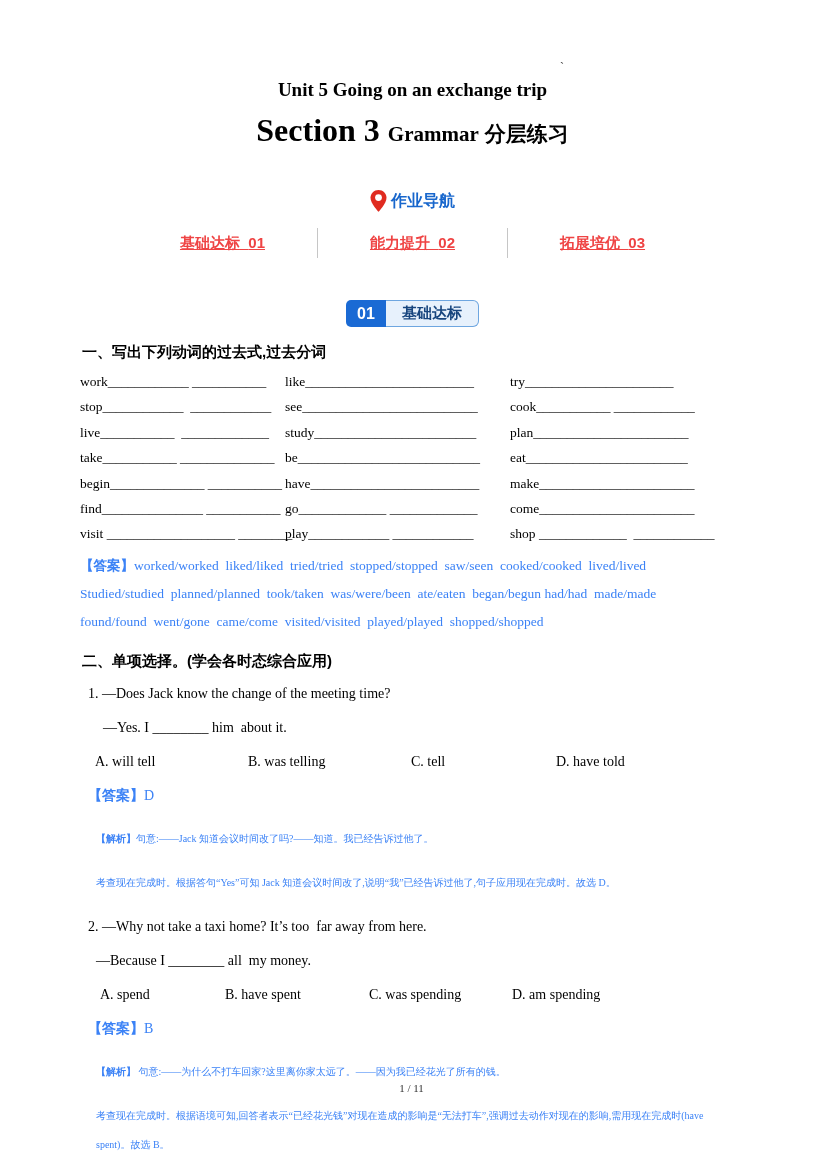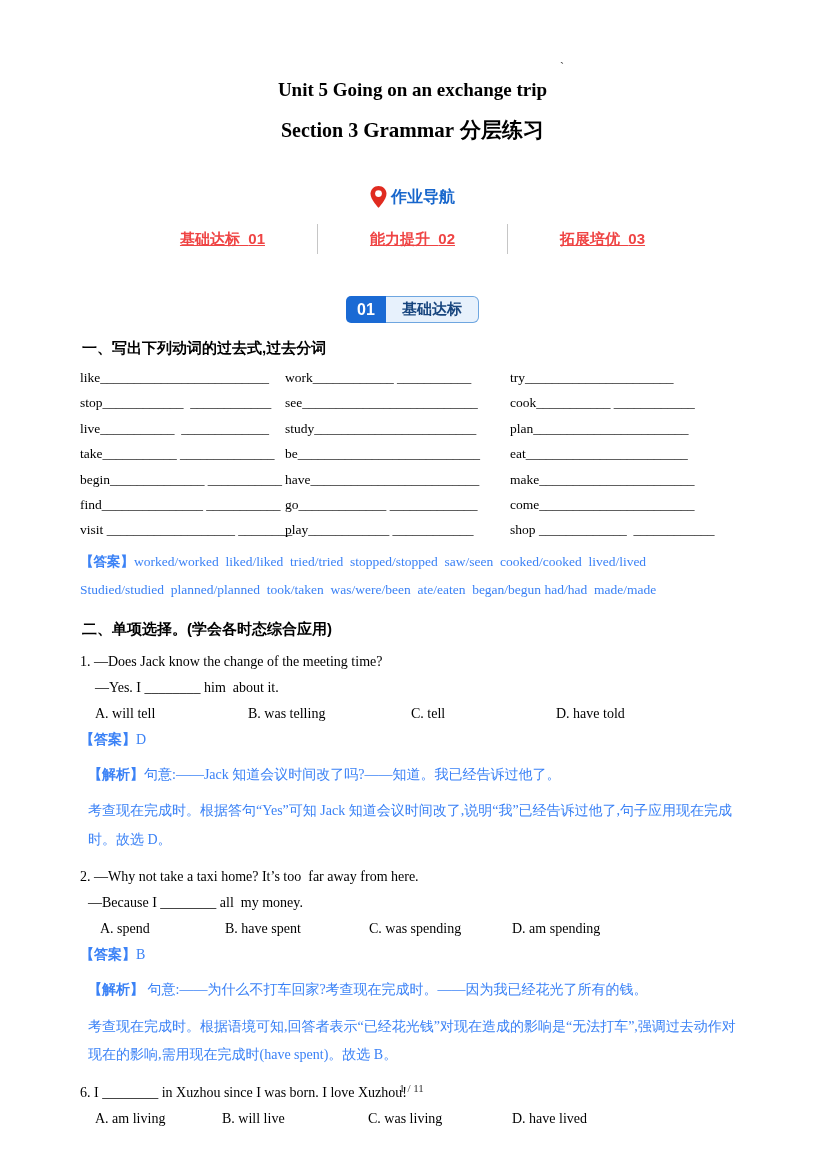--- a/index.html
+++ b/index.html
@@ -12,21 +12,21 @@
     color:#000;
     overflow:hidden;
   }
   .content{padding:78px 82px 0 80px;}
   .title1{
     text-align:center;font-weight:bold;font-size:19px;line-height:24px;margin:0;
   }
   .title2{
     text-align:center;font-weight:bold;margin:12px 0 0 0;line-height:32px;
   }
-  .title2 .big{font-size:20px;}
+  .title2 .big{font-size:32px;}
   .title2 .grammar{font-size:21px;}
   .title2 .cn{font-size:21px;font-family:"Liberation Sans","DejaVu Sans",sans-serif;}
   .stray{position:absolute;top:60px;left:560px;font-size:12px;color:#444;}
 
   .nav-header{
     margin-top:38px;display:flex;justify-content:center;align-items:center;gap:4px;
   }
   .nav-header .pin{width:17px;height:22px;display:inline-block;}
   .nav-header .nav-title{
     color:#1766cc;font-weight:bold;font-size:16px;
@@ -68,29 +68,29 @@
   .verb-grid{
     margin-top:7px;display:grid;grid-template-columns:205px 225px auto;
     font-size:13.5px;line-height:25.4px;white-space:pre;
   }
   .red{color:#3b82f6;}
   .answers p{margin:0;font-size:13.5px;line-height:28px;white-space:pre-wrap;}
   .answers{margin-top:5px;}
   .marker{font-weight:bold;}
 
   .q{margin-top:10px;}
-  .q p{margin:0;font-size:14px;line-height:26px;white-space:pre-wrap;}
+  .q p{margin:8px;font-size:14px;line-height:26px;white-space:pre-wrap;}
   .q .indent1{padding-left:15px;}
   .q .indent2{padding-left:8px;}
   .opts{display:grid;font-size:14px;line-height:26px;}
   .opts.q1{padding-left:15px;grid-template-columns:153px 163px 145px auto;}
   .opts.q2{padding-left:20px;grid-template-columns:125px 144px 143px auto;}
   .opts.q3{padding-left:15px;grid-template-columns:127px 146px 144px auto;}
   .ansline{font-size:14px;line-height:27px;}
-  .analysis p{margin:8px;font-size:14px;line-height:28.5px;}
+  .analysis p{margin:16px;font-size:10px;line-height:28.5px;}
 
   .footer{
     position:absolute;top:1082px;left:0;right:4px;text-align:center;
     font-size:11px;color:#333;
   }
 </style>
 </head>
 <body>
 
 <div class="page">
@@ -121,22 +121,22 @@
     <div class="badge-row">
       <div class="badge">
         <span class="badge-num">01</span>
         <span class="badge-label">基础达标</span>
       </div>
     </div>
 
     <p class="sec-heading">一、写出下列动词的过去式,过去分词</p>
 
     <div class="verb-grid">
+      <span>work____________ ___________</span>
       <span>like_________________________</span>
-      <span>work____________ ___________</span>
       <span>try______________________</span>
       <span>stop____________  ____________</span>
       <span>see__________________________</span>
       <span>cook___________ ____________</span>
       <span>live___________  _____________</span>
       <span>study________________________</span>
       <span>plan_______________________</span>
       <span>take___________ ______________</span>
       <span>be___________________________</span>
       <span>eat________________________</span>
@@ -147,20 +147,21 @@
       <span>go_____________ _____________</span>
       <span>come_______________________</span>
       <span>visit ___________________ ________</span>
       <span>play____________ ____________</span>
       <span>shop _____________  ____________</span>
     </div>
 
     <div class="answers red">
       <p><span class="marker">【答案】</span><span>worked/worked  liked/liked  tried/tried  stopped/stopped  saw/seen  cooked/cooked  lived/lived</span></p>
       <p>Studied/studied  planned/planned  took/taken  was/were/been  ate/eaten  began/begun had/had  made/made</p>
+      <p>found/found  went/gone  came/come  visited/visited  played/played  shopped/shopped</p>
     </div>
 
     <p class="sec-heading">二、单项选择。(学会各时态综合应用)</p>
 
     <div class="q">
       <p>1. —Does Jack know the change of the meeting time?</p>
       <p class="indent1">—Yes. I ________ him  about it.</p>
       <div class="opts q1">
         <span>A. will tell</span>
         <span>B. was telling</span>
@@ -178,21 +179,21 @@
       <p>2. —Why not take a taxi home? It’s too  far away from here.</p>
       <p class="indent2">—Because I ________ all  my money.</p>
       <div class="opts q2">
         <span>A. spend</span>
         <span>B. have spent</span>
         <span>C. was spending</span>
         <span>D. am spending</span>
       </div>
       <p class="ansline red"><span class="marker">【答案】</span><span>B</span></p>
       <div class="analysis red">
-        <p><span class="marker">【解析】</span><span> 句意:——为什么不打车回家?考查现在完成时。——因为我已经花光了所有的钱。</span></p>
+        <p><span class="marker">【解析】</span><span> 句意:——为什么不打车回家?这里离你家太远了。——因为我已经花光了所有的钱。</span></p>
         <p>考查现在完成时。根据语境可知,回答者表示“已经花光钱”对现在造成的影响是“无法打车”,强调过去动作对现在的影响,需用现在完成时(have spent)。故选 B。</p>
       </div>
     </div>
 
     <div class="q">
       <p>6. I ________ in Xuzhou since I was born. I love Xuzhou!</p>
       <div class="opts q3">
         <span>A. am living</span>
         <span>B. will  live</span>
         <span>C. was living</span>

